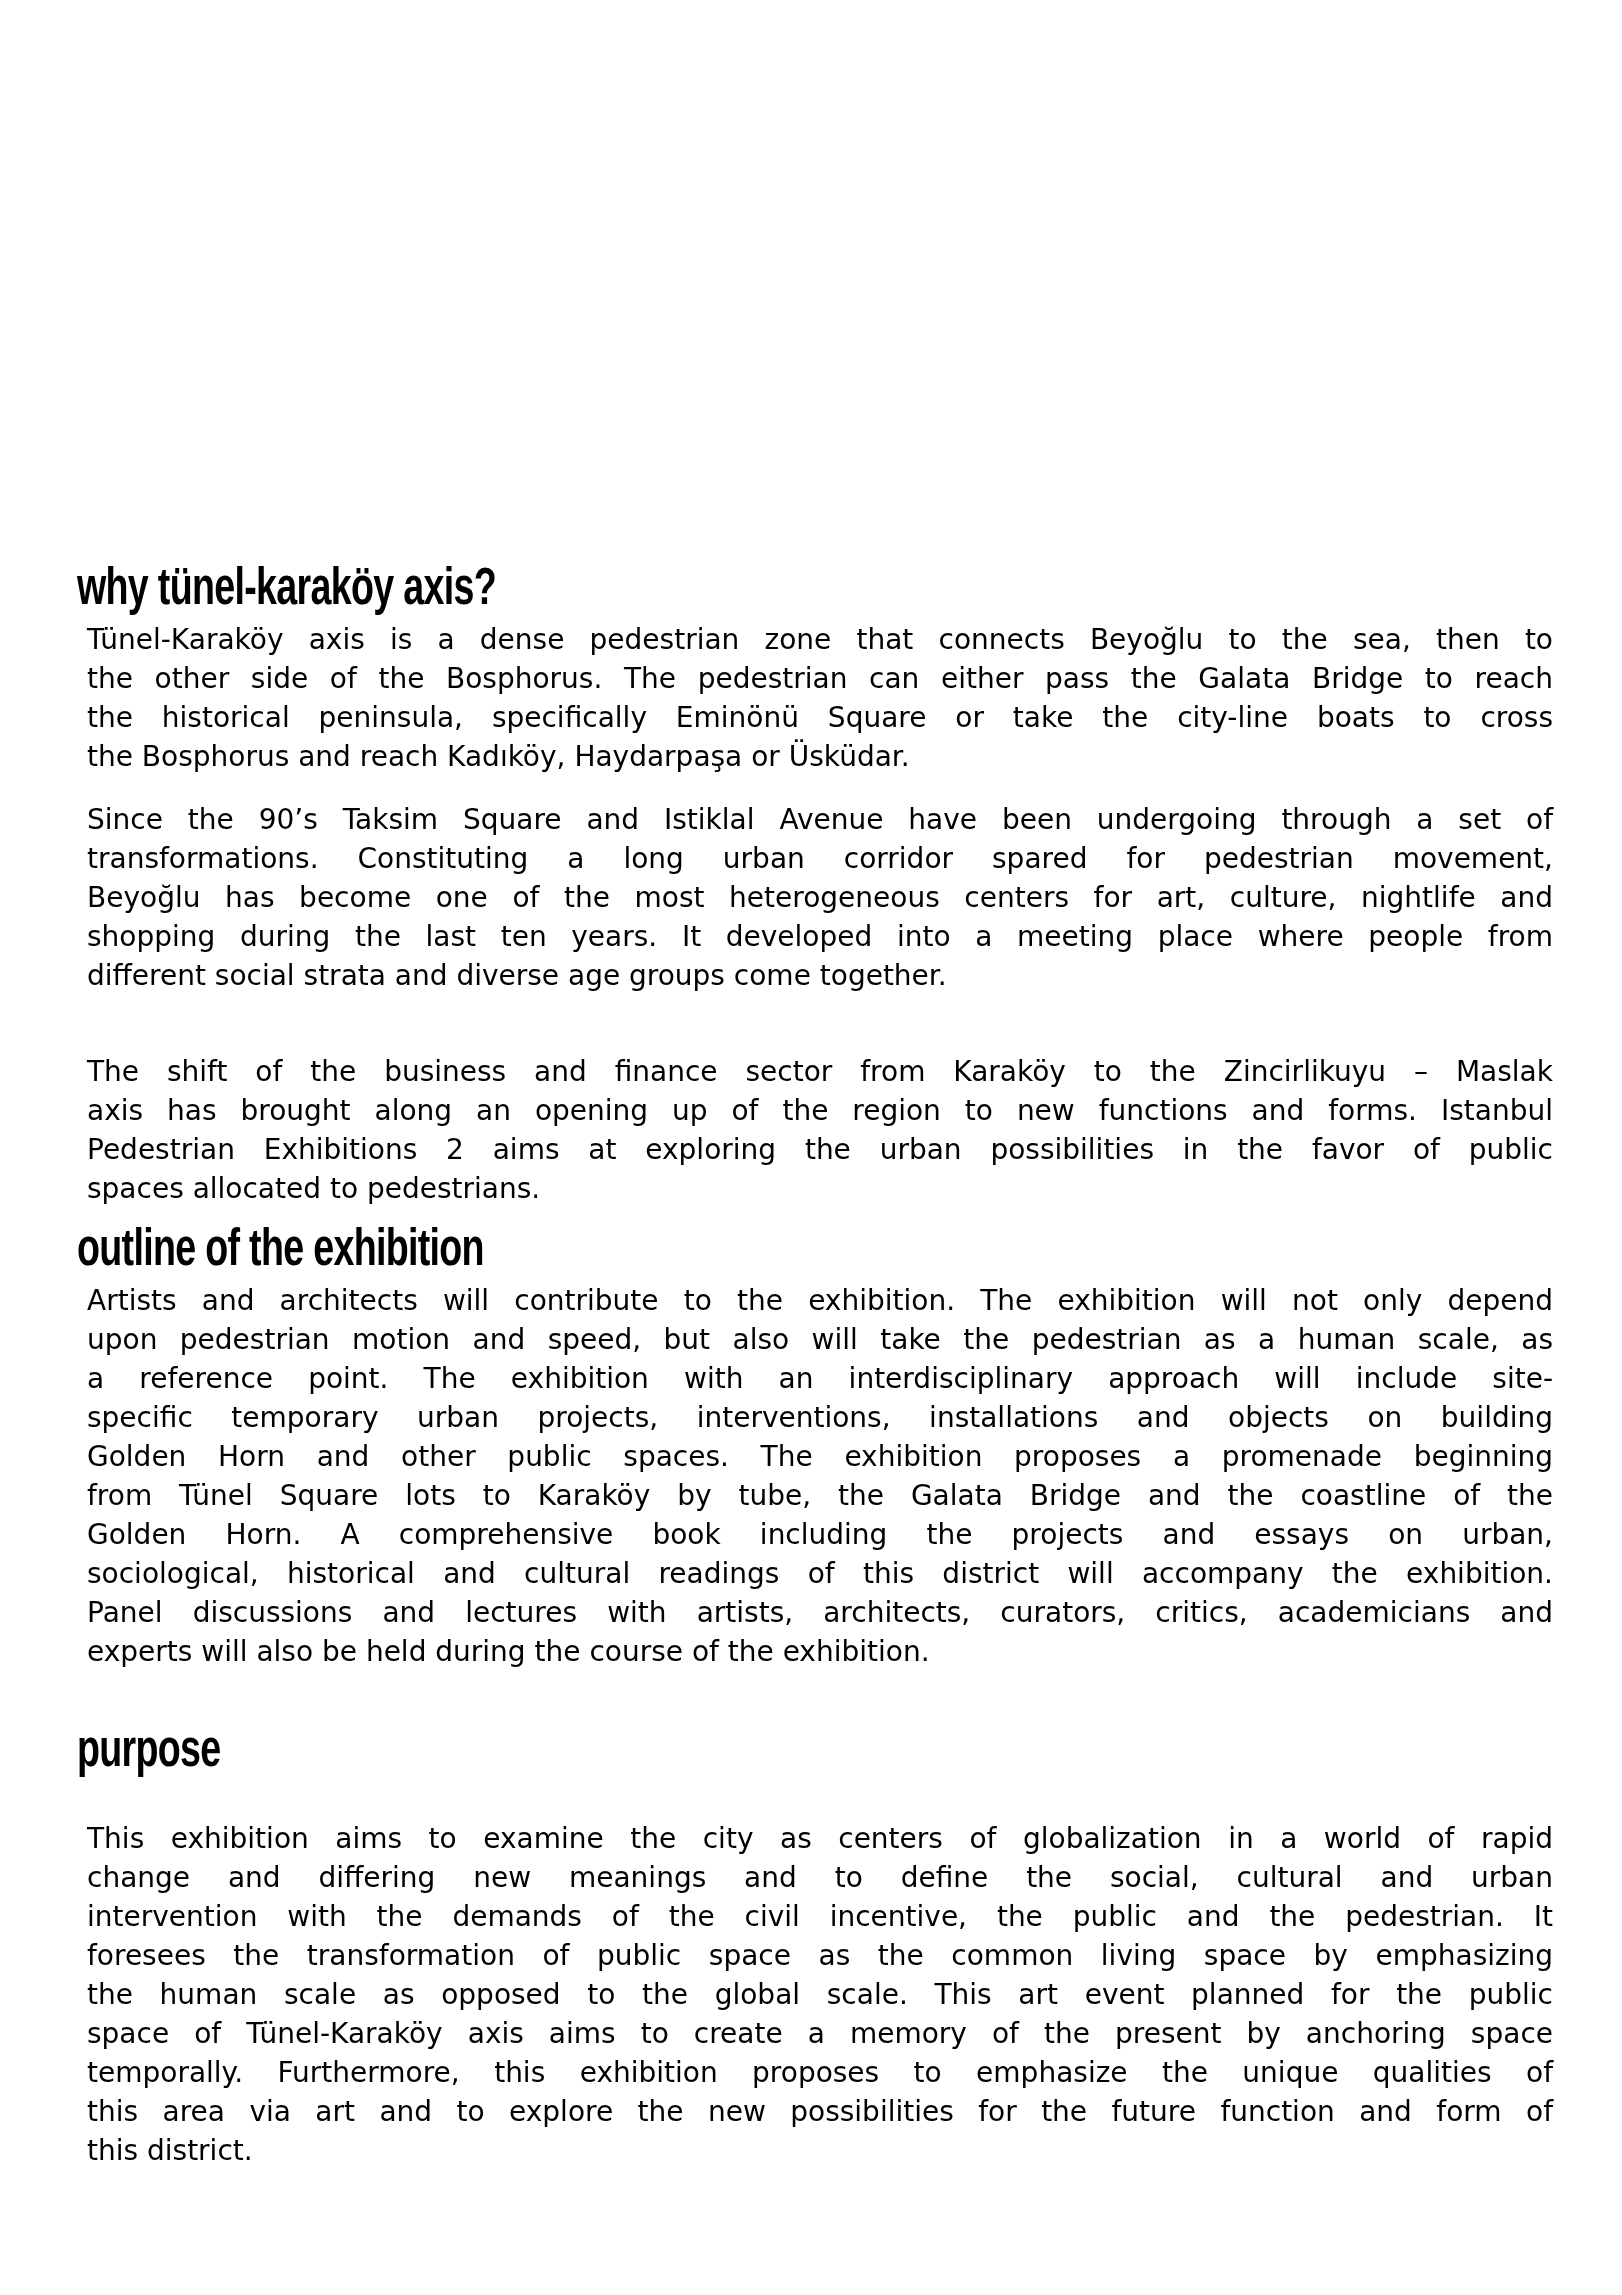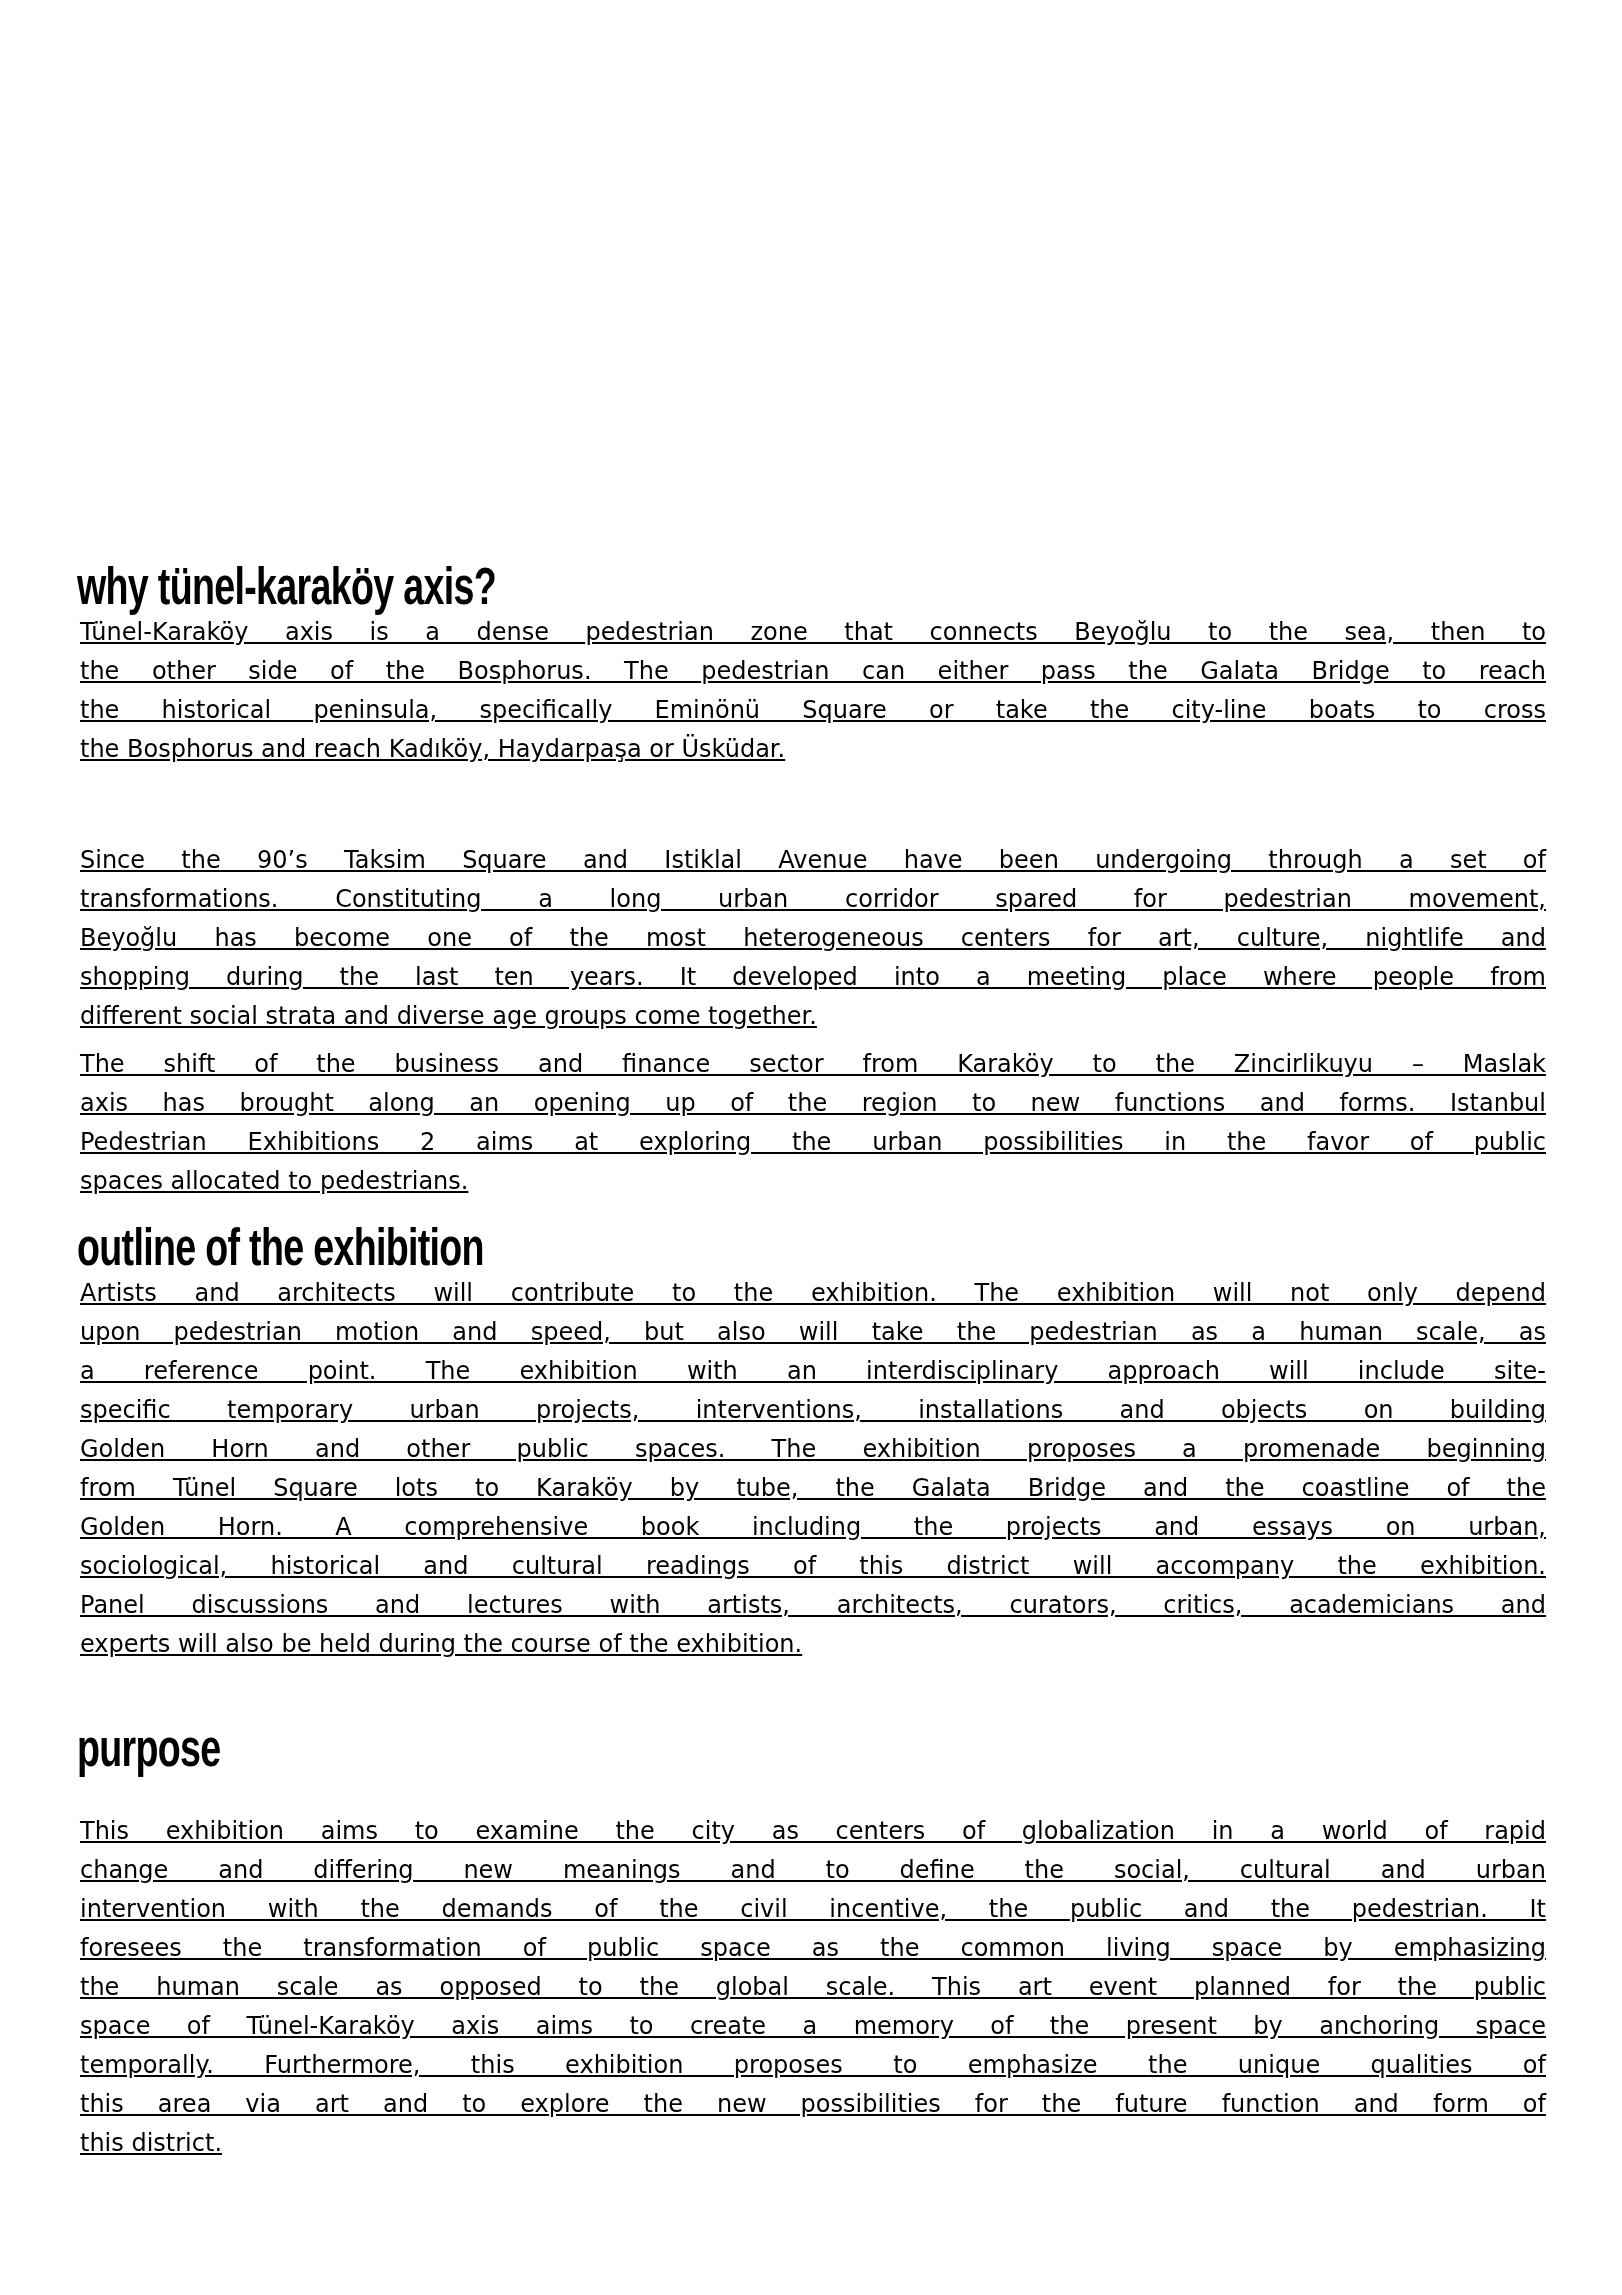--- a/index.html
+++ b/index.html
@@ -34,43 +34,42 @@
       white-space: nowrap;
       letter-spacing: -0.7px;
       transform-origin: 0 31px;
       transform: scale(0.99, 1.38);
       color: #000000;
     }
     .para {
       position: absolute;
       left: 79px;
       width: 1466px;
-      margin: 1px;
+      margin: 8px;
       font-family: "DejaVu Sans", sans-serif;
-      font-size: 24px;
+      font-size: 28px;
       line-height: 39px;
       color: #000000;
-      text-decoration: underline;
     }
     .line {
       display: block;
       height: 39px;
       white-space: nowrap;
       text-align: justify;
       text-align-last: justify;
     }
     .line.last {
       text-align: center;
       text-align-last: left;
     }
     #h-why      { top: 572px; }
     #h-outline  { top: 1233px; }
     #h-purpose  { top: 1734px; }
     #p-why-1    { top: 612px; }
-    #p-why-2    { top: 840px; }
+    #p-why-2    { top: 792px; }
     #p-why-3    { top: 1044px; }
     #p-outline  { top: 1273px; }
     #p-purpose  { top: 1811px; }
   </style>
 </head>
 <body>
 
 <div class="page">
 
   <h2 id="h-why" class="heading">why tünel-karaköy axis?</h2>

